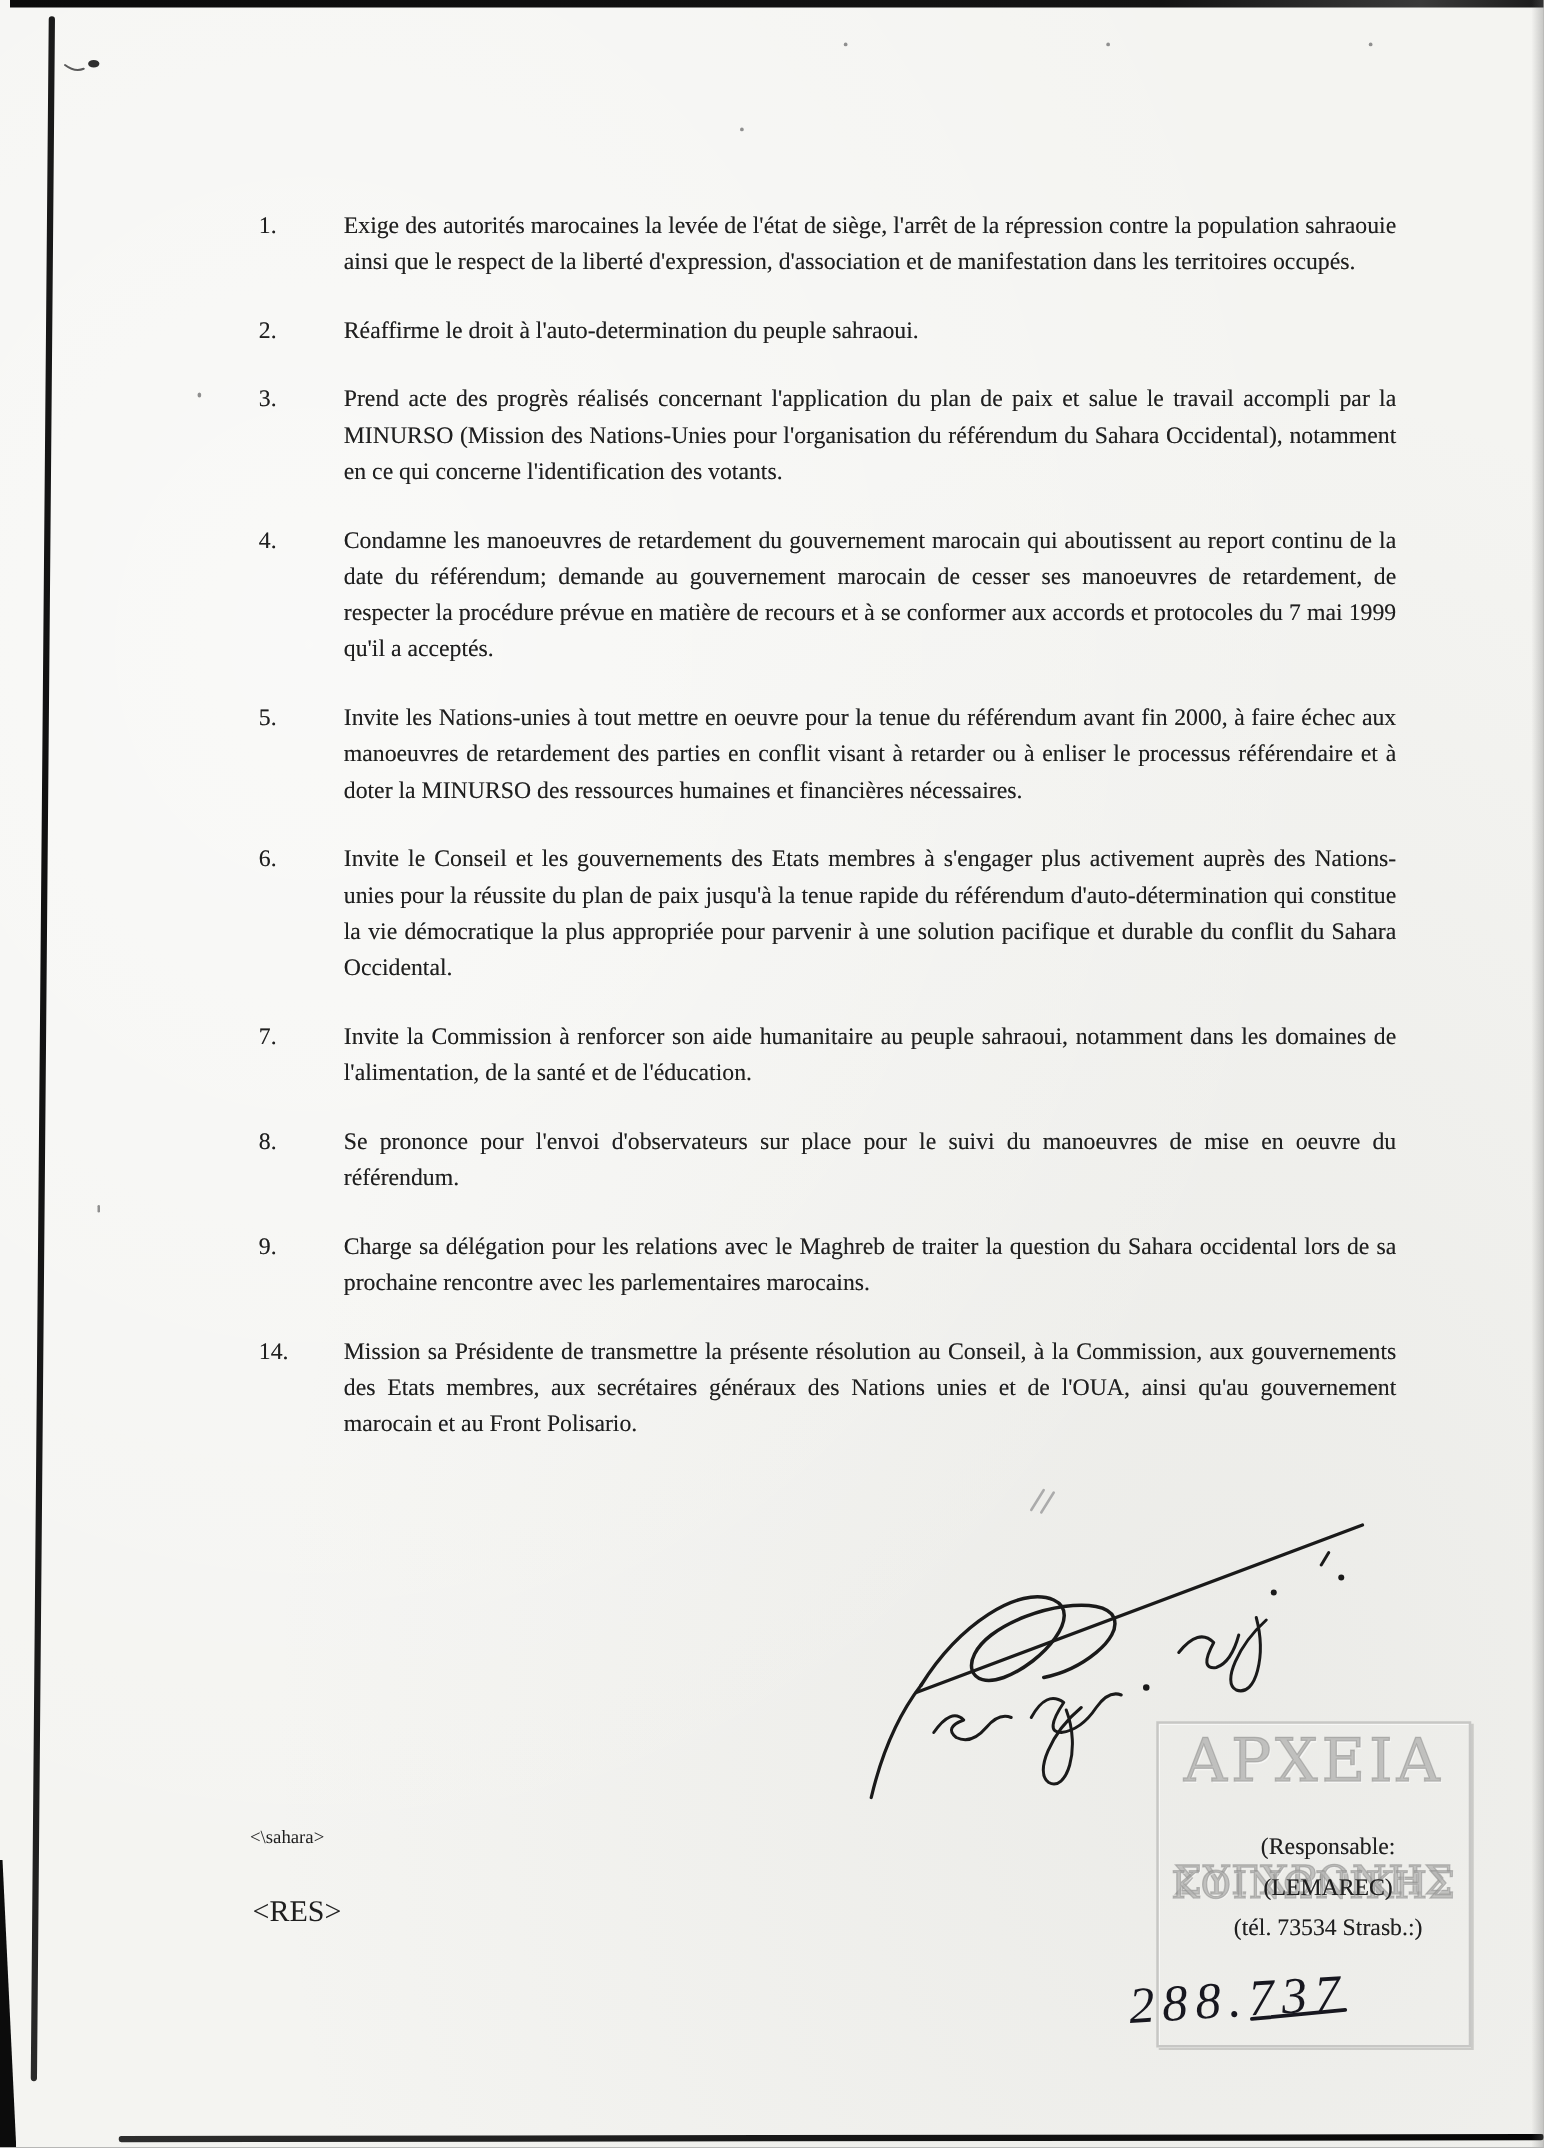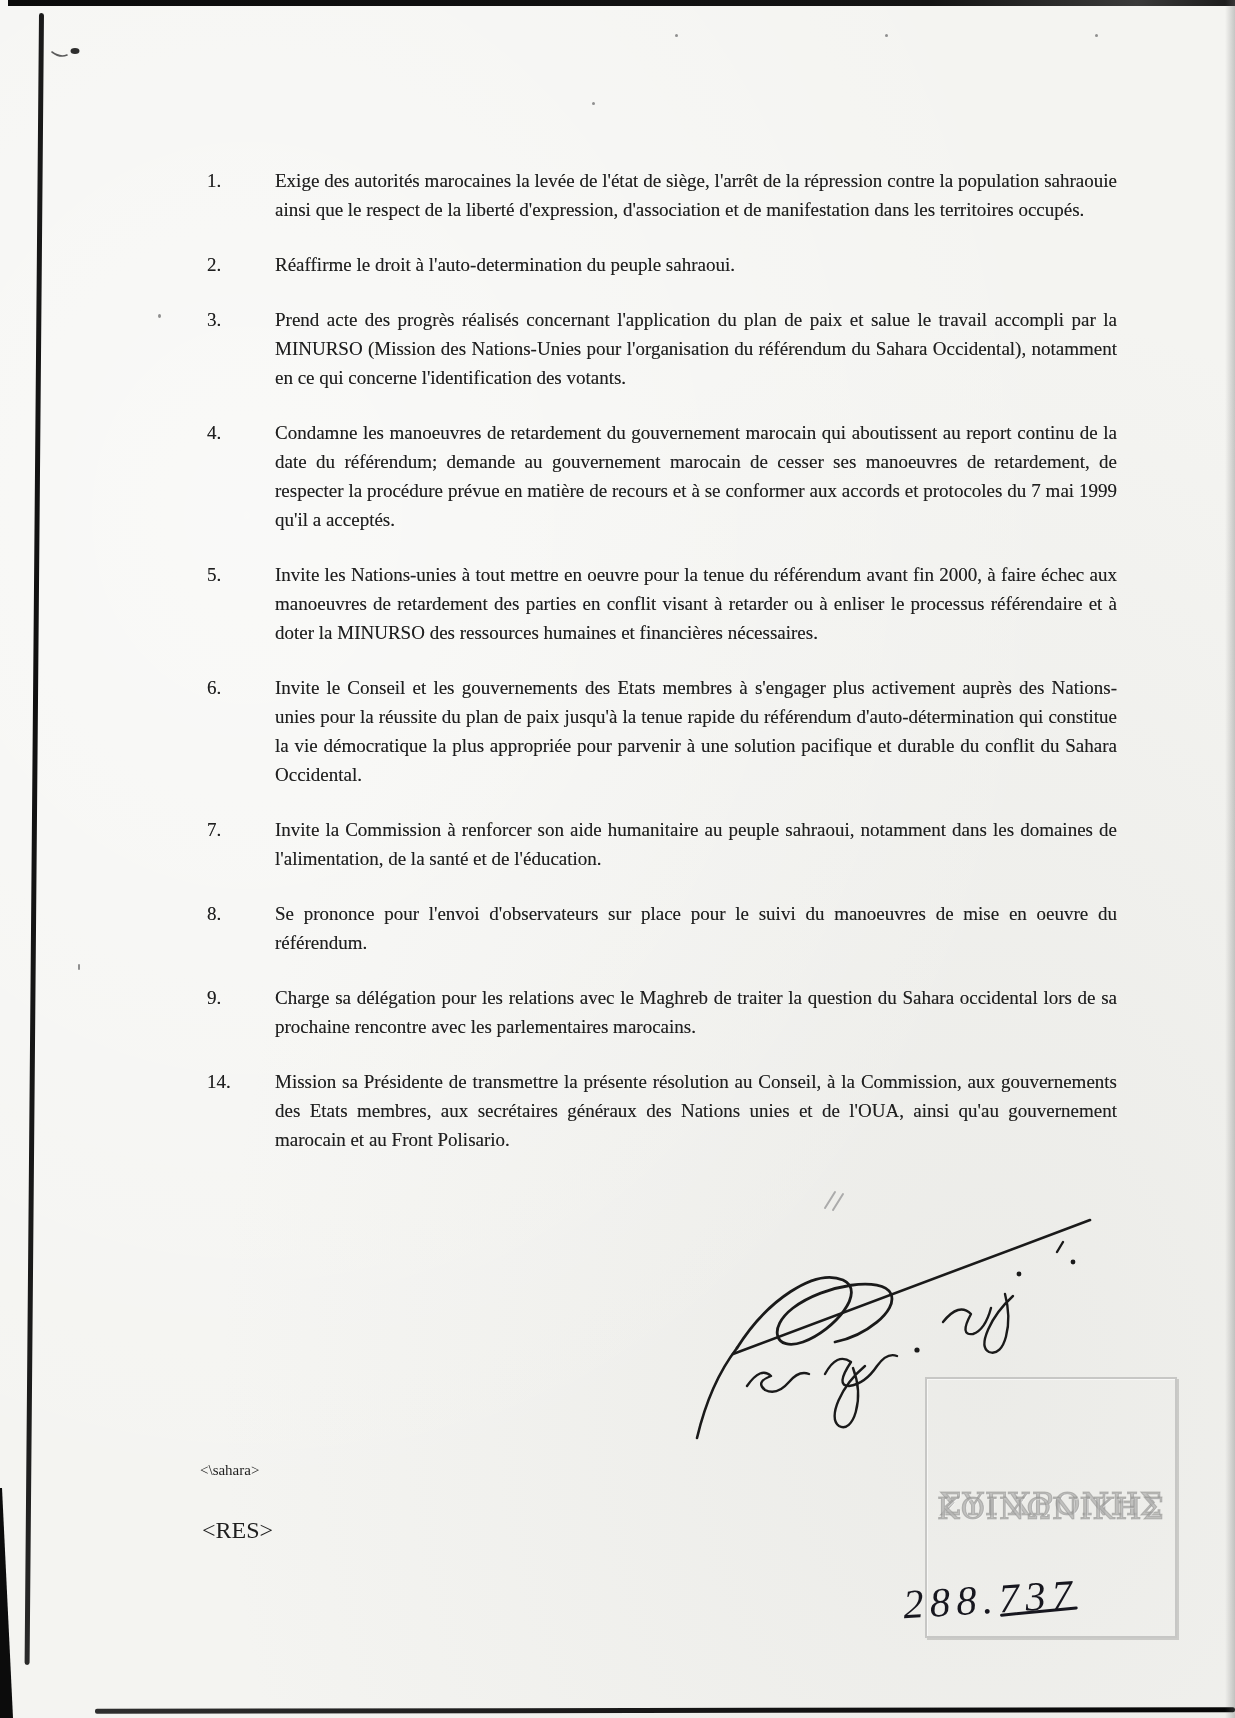--- a/index.html
+++ b/index.html
@@ -154,24 +154,30 @@
     <div class="res-item">
       <div class="res-num">14.</div>
       <div class="res-text">Mission sa Présidente de transmettre la présente résolution au Conseil, à la Commission, aux gouvernements des Etats membres, aux secrétaires généraux des Nations unies et de l'OUA, ainsi qu'au gouvernement marocain et au Front Polisario.</div>
     </div>
   </div>
 
   <div class="tag-sahara">&lt;\sahara&gt;</div>
   <div class="tag-res">&lt;RES&gt;</div>
 
   <div class="stamp">
+    <span class="w1">ΑΡΧΕΙΑ</span>
     <span class="w2">ΣΥΓΧΡΟΝΗΣ</span>
     <span class="w3">ΚΟΙΝΩΝΙΚΗΣ</span>
   </div>
 
+  <div class="responsable">
+    <div>(Responsable:</div>
+    <div>(LEMAREC)</div>
+    <div>(tél. 73534 Strasb.:)</div>
+  </div>
 
   <svg class="sig-svg" width="430" height="255" viewBox="0 0 430 255">
     <g stroke="#1a1a1a" fill="none" stroke-linecap="round" stroke-linejoin="round">
 
       <path d="M150,18 l10,-16 M158,20 l10,-16" stroke="#ababab" stroke-width="2"></path>
 
       <path d="M22,248 C30,214 42,184 62,158" stroke-width="2.6"></path>
 
       <path d="M62,158 C92,110 140,78 168,90 C192,101 160,140 128,152 C100,162 92,138 118,118 C150,94 208,86 216,104 C223,121 190,146 160,152" stroke-width="2.8"></path>
 

